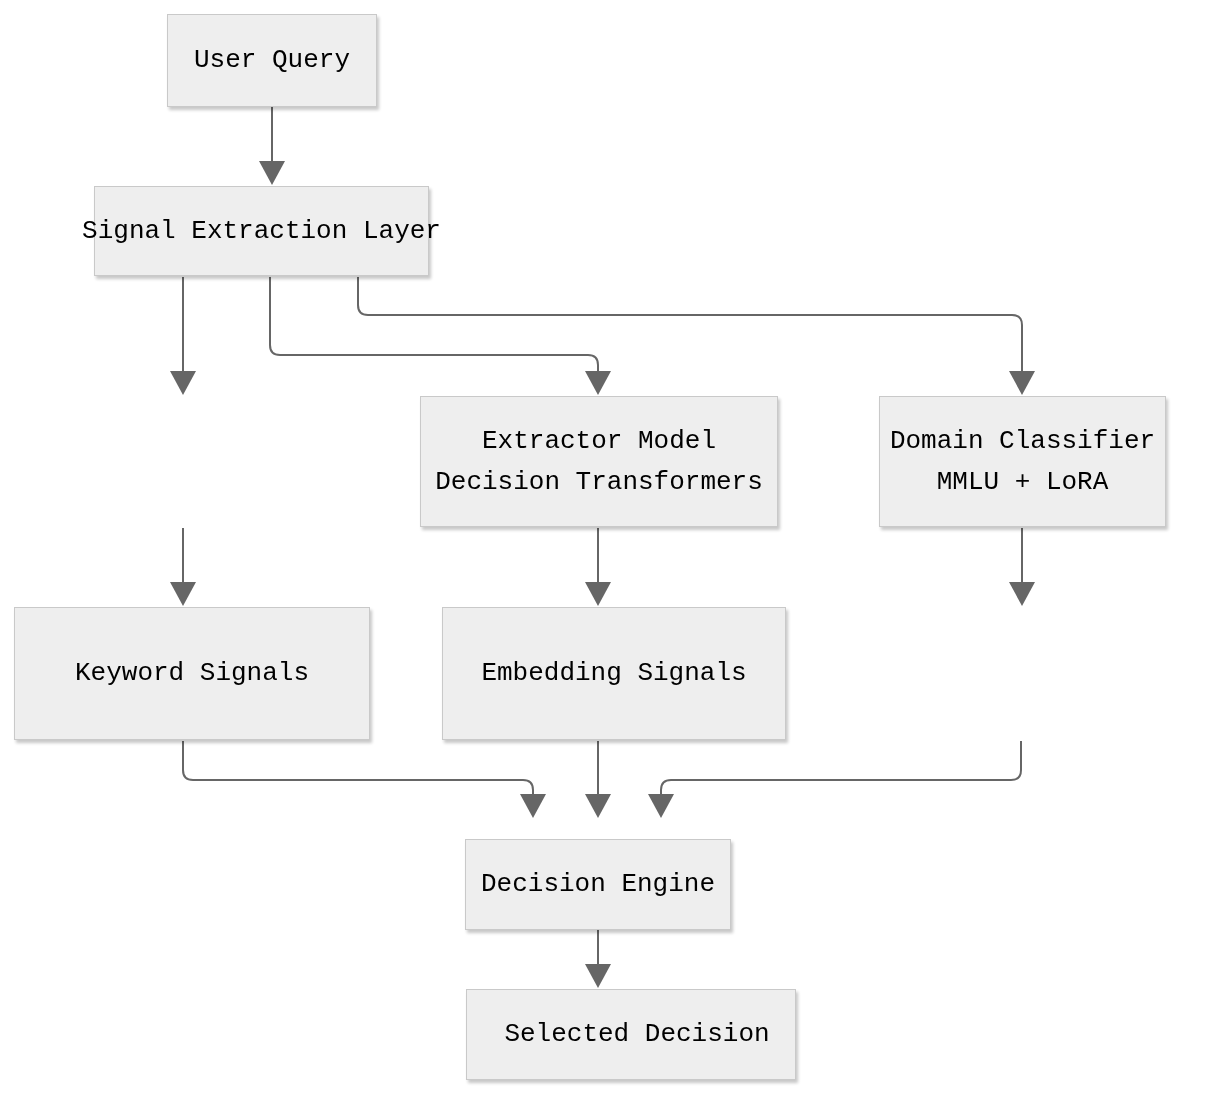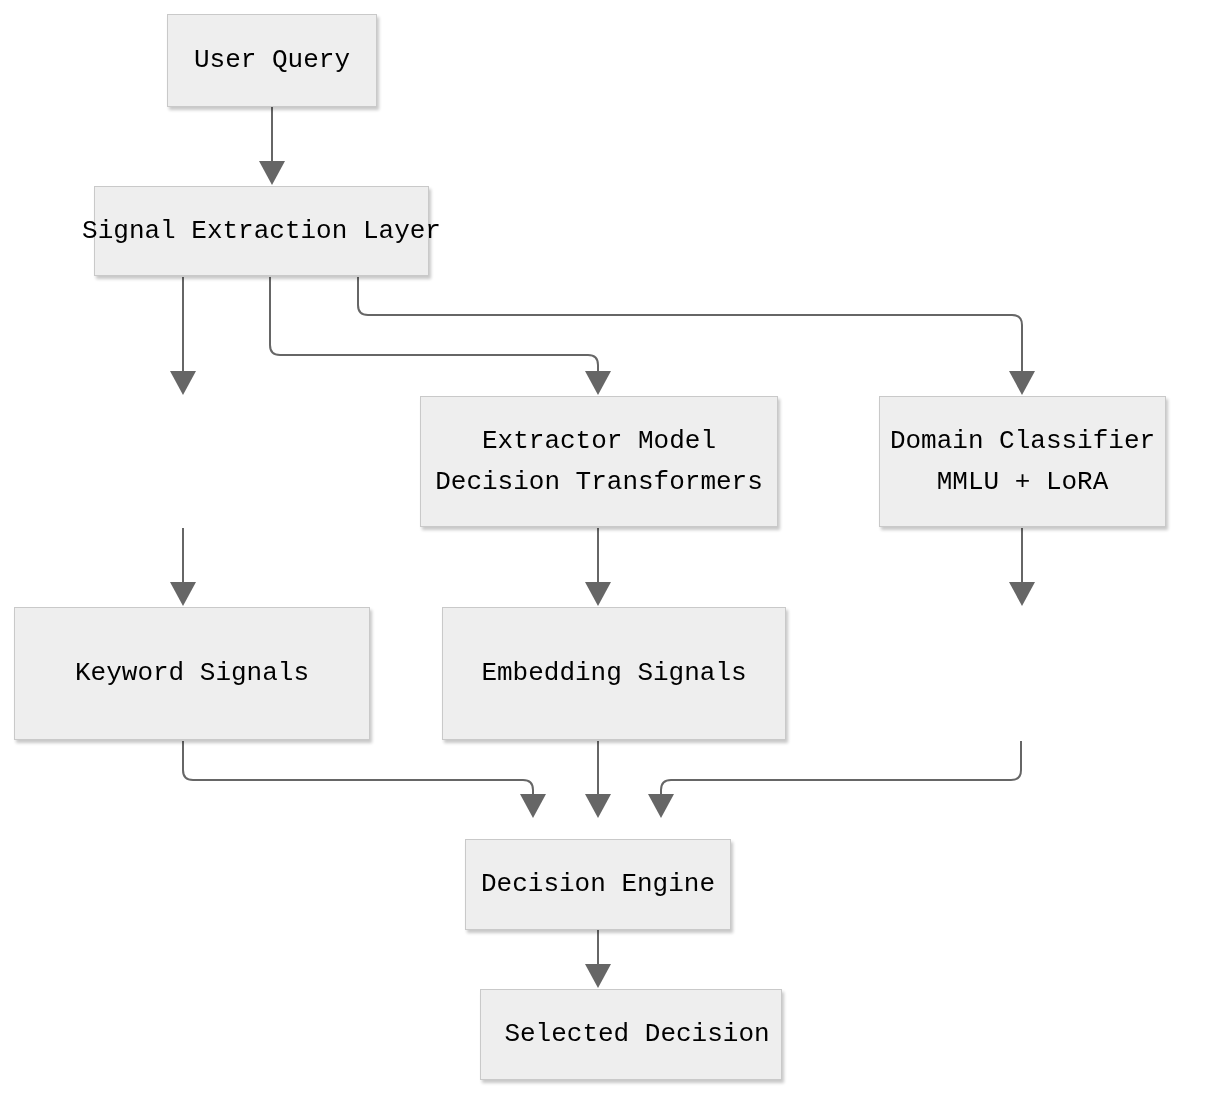--- a/index.html
+++ b/index.html
@@ -46,21 +46,21 @@
   
   #node-user-query         { left: 167px; top: 14px;  width: 210px; height: 93px;  }
   #node-signal-extraction  { left: 94px;  top: 186px; width: 335px; height: 90px;  }
   #node-keyword-extractor  { left: 37px;  top: 396px; width: 293px; height: 131px; }
   #node-embedding-model    { left: 420px; top: 396px; width: 358px; height: 131px; }
   #node-domain-classifier  { left: 879px; top: 396px; width: 287px; height: 131px; }
   #node-keyword-signals    { left: 14px;  top: 607px; width: 356px; height: 133px; }
   #node-embedding-signals  { left: 426px; top: 607px; width: 344px; height: 133px; margin-left: 16px; }
   #node-domain-signals     { left: 845px; top: 607px; width: 353px; height: 133px; }
   #node-decision-engine    { left: 465px; top: 819px; width: 266px; height: 91px; margin-top: 20px;  }
-  #node-selected-decision  { left: 480px; top: 989px; width: 302px; height: 91px; padding-left: 12px;  }
+  #node-selected-decision  { left: 466px; top: 989px; width: 330px; height: 91px; padding-left: 12px;  }
 </style>
 </head>
 <body>
 
 <div class="canvas">
 
   <svg class="edge-layer" viewBox="0 0 1215 1096">
 
     <path d="M272,107 L272,161"></path>
     <polygon points="259,161 285,161 272,185"></polygon>

